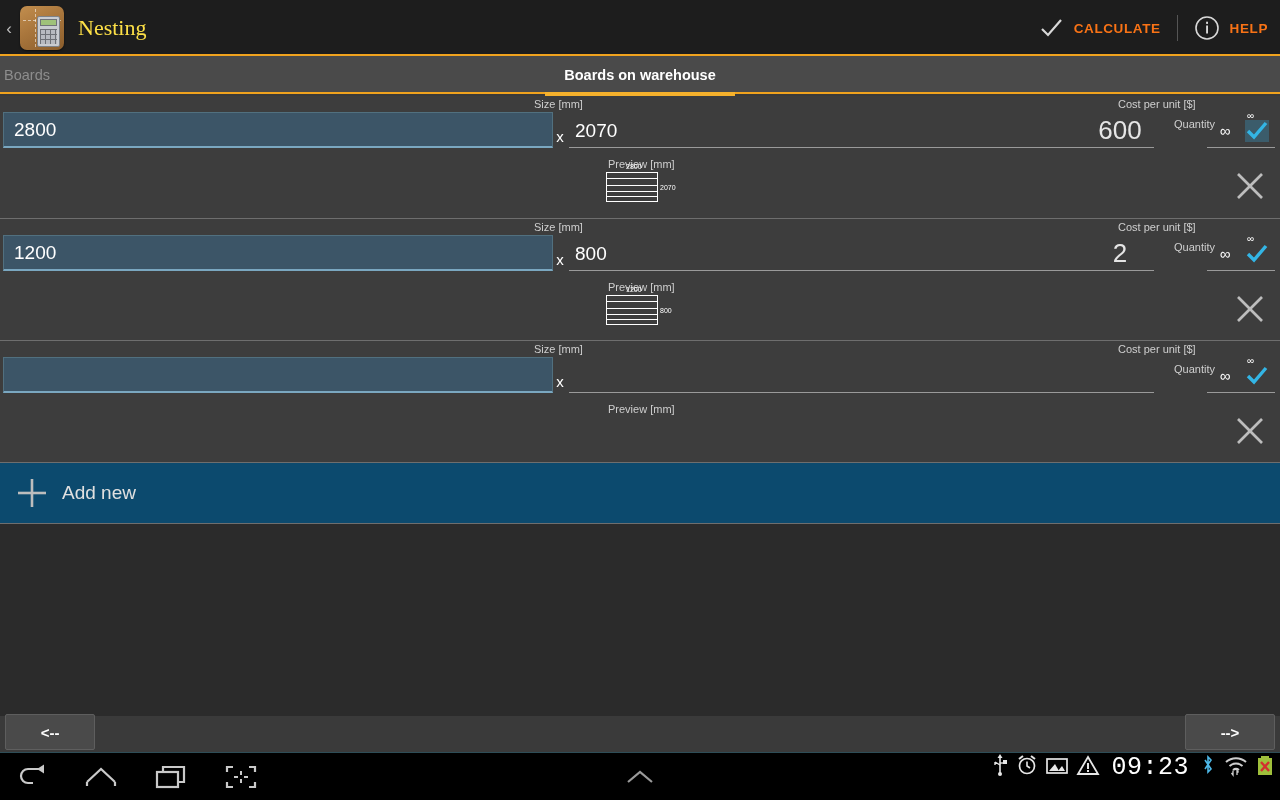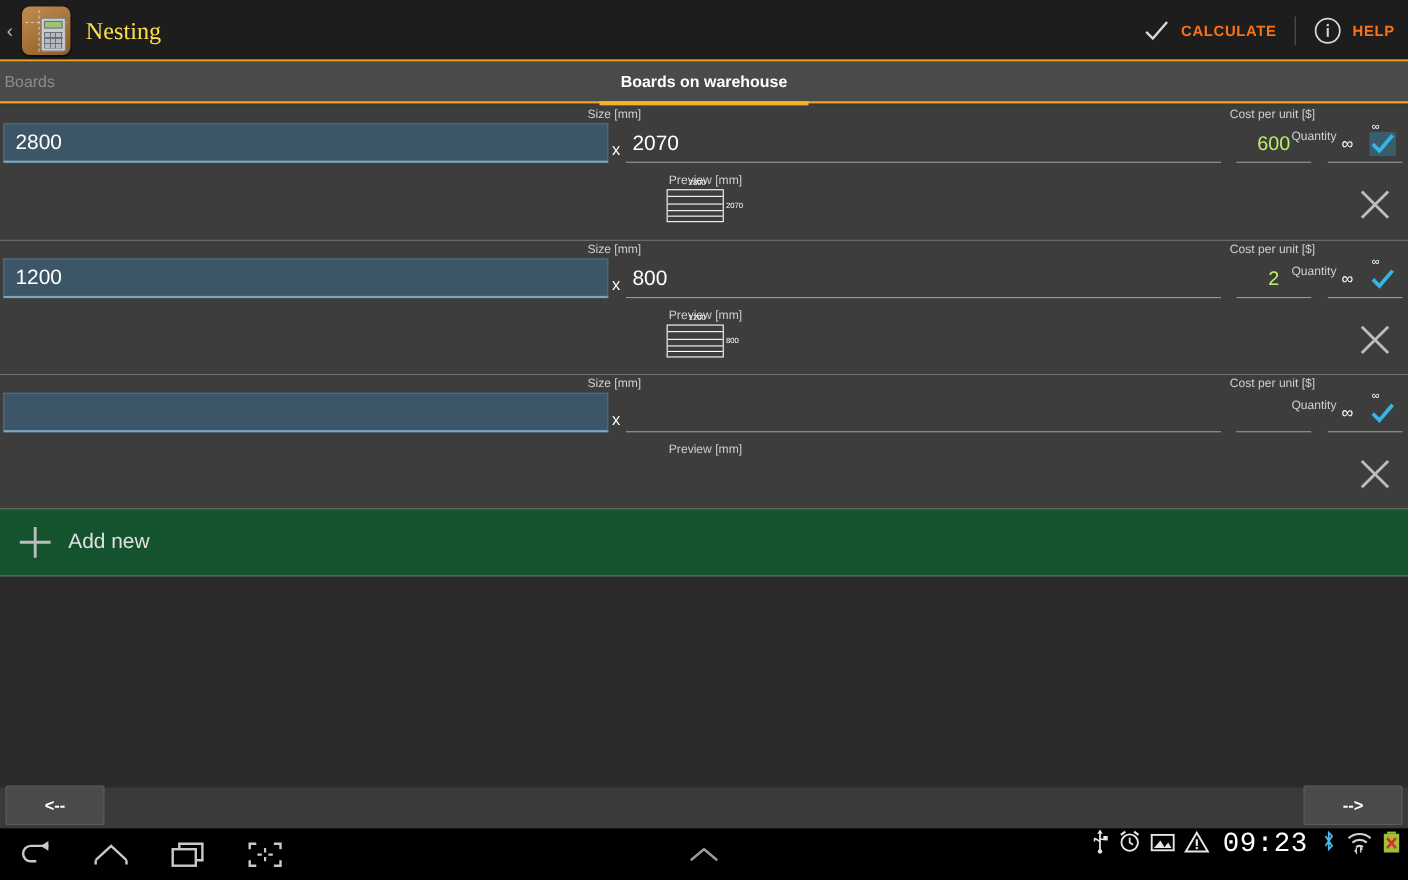--- a/index.html
+++ b/index.html
@@ -121,23 +121,23 @@
     position: absolute; left: 553px; top: 32px; width: 14px;
     color: #ffffff; font-size: 15px; text-align: center;
   }
   .field-h {
     position: absolute; left: 569px; top: 18px; width: 541px; height: 34px;
     border-bottom: 1px solid #9a9a9a;
     color: #ffffff; font-size: 19px;
     display: flex; align-items: center; padding-left: 6px;
   }
   .field-cost {
-    position: absolute; left: 1124px; top: 18px; width: 68px; height: 34px;
+    position: absolute; left: 1086px; top: 18px; width: 68px; height: 34px;
     border-bottom: 1px solid #9a9a9a;
-    color: #bef264; font-size: 18px;
+    color: #e5e5e5; font-size: 26px;
     display: flex; align-items: center; justify-content: center;
   }
   .qty-group {
     position: absolute; left: 1207px; top: 18px; width: 68px; height: 34px;
     border-bottom: 1px solid #9a9a9a;
   }
   .qty-value {
     position: absolute; left: 6px; top: 8px; width: 24px;
     color: #ffffff; font-size: 15px; text-align: center;
   }
@@ -169,21 +169,21 @@
 
   
   .del-btn {
     position: absolute; left: 1232px; top: 72px; width: 36px; height: 36px;
   }
   .del-btn svg { display: block; }
 
   
   .add-new {
     position: relative; width: 1280px; height: 62px;
-    background: #14532d;
+    background: #0c4a6e;
     border-top: 1px solid #6e6e6e;
     border-bottom: 1px solid #6e6e6e;
     display: flex; align-items: center;
   }
   .plus-icon { margin-left: 14px; width: 36px; height: 36px; }
   .add-label { margin-left: 12px; color: #e0e0e0; font-size: 19px; }
 
   
   .filler { width: 1280px; height: 192px; background: #2b2b2b; }
 

